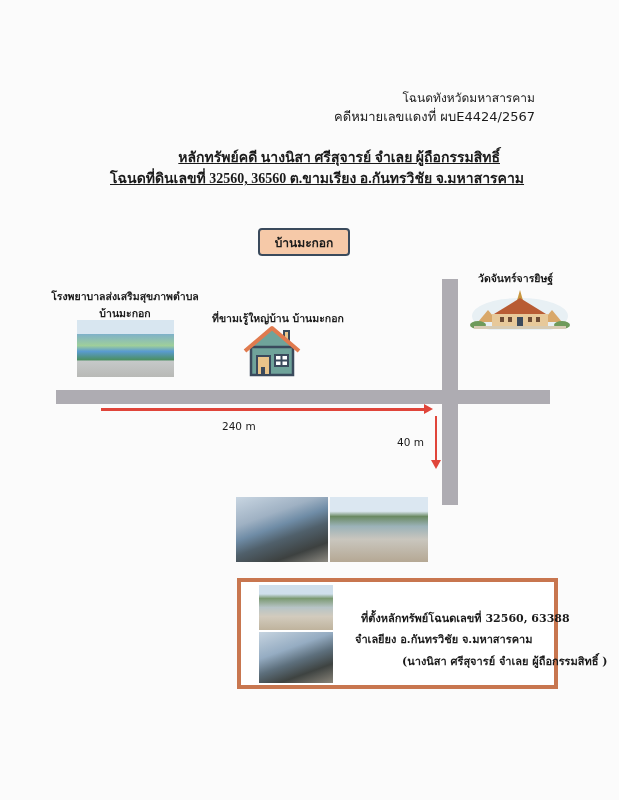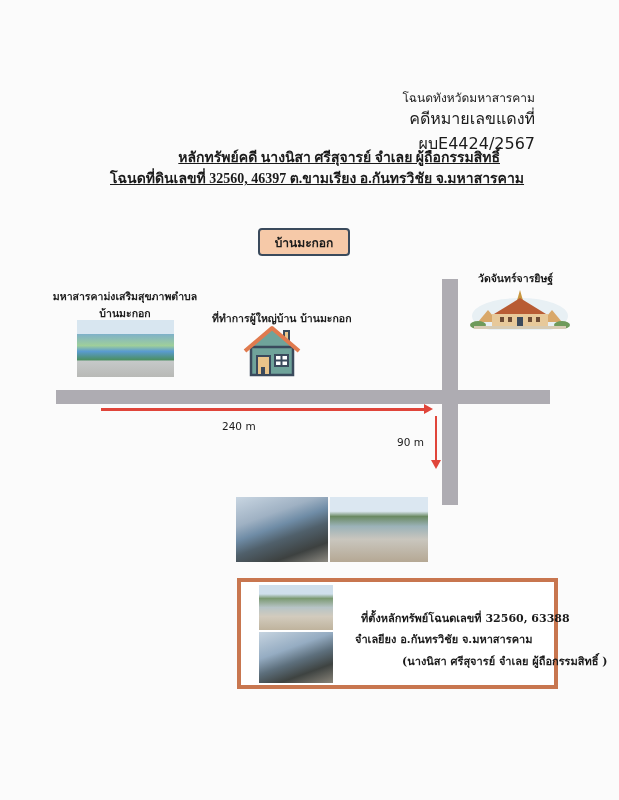--- a/index.html
+++ b/index.html
@@ -4,21 +4,21 @@
 <style>
   html, body { margin: 0; padding: 0; }
   body {
     width: 619px; height: 800px; position: relative; overflow: hidden;
     background: #fbfbfb;
     font-family: "DejaVu Sans", sans-serif;
     color: #1a1a1a;
   }
   .abs { position: absolute; }
   .court { left: 395px; top: 88px; font-size: 12px; width: 140px; text-align: right; }
-  .caseno { left: 330px; top: 106px; font-size: 16px; width: 205px; text-align: right; }
+  .caseno { left: 330px; top: 106px; font-size: 13px; width: 205px; text-align: right; }
   .title1, .title2 {
     font-family: Liberation Serif, serif; font-weight: bold; font-size: 14px;
     text-decoration: underline; white-space: nowrap; text-align: right;
   }
   .title1 { left: 150px; top: 146px; width: 350px; }
   .title2 { left: 110px; top: 167px; width: 400px; }
   .village-label {
     left: 258px; top: 228px; width: 92px; height: 28px;
     background: #f6c9a8; border: 2px solid #3a4a5c; border-radius: 4px;
     box-sizing: border-box; display: flex; align-items: center; justify-content: center;
@@ -56,33 +56,33 @@
   .box-line2 { left: 355px; top: 630px; }
   .box-line3 { left: 365px; top: 652px; margin-left: 37px; }
 </style>
 </head>
 <body>
 
 <div class="abs court">โฉนดทังหวัดมหาสารคาม</div>
 <div class="abs caseno">คดีหมายเลขแดงที่ ผบE4424/2567</div>
 
 <div class="abs title1">หลักทรัพย์คดี นางนิสา ศรีสุจารย์ จำเลย ผู้ถือกรรมสิทธิ์</div>
-<div class="abs title2">โฉนดที่ดินเลขที่  32560, 46397 ต.ขามเรียง  อ.กันทรวิชัย  จ.มหาสารคาม</div>
+<div class="abs title2">โฉนดที่ดินเลขที่  32560, 36560 ต.ขามเรียง  อ.กันทรวิชัย  จ.มหาสารคาม</div>
 
 <div class="abs village-label">
   <span>บ้านมะกอก</span>
 </div>
 
 <div class="abs hospital-label">
-  <div>มหาสารคาม่งเสริมสุขภาพตำบล</div>
+  <div>โรงพยาบาลส่งเสริมสุขภาพตำบล</div>
   <div>บ้านมะกอก</div>
 </div>
 <div class="abs photo hospital-photo"></div>
 
-<div class="abs headman-label">ที่ทำการผู้ใหญ่บ้าน บ้านมะกอก</div>
+<div class="abs headman-label">ที่ขามเรู้ใหญ่บ้าน บ้านมะกอก</div>
 <div class="abs house-icon">
   <svg width="58" height="52" viewBox="0 0 58 52">
     <rect x="41" y="6" width="5" height="12" fill="#e9c48a" stroke="#3a4a5c" stroke-width="2"></rect>
     <polygon points="29,3 3,24 55,24" fill="#6fa39a"></polygon>
     <rect x="8" y="22" width="42" height="28" fill="#6fa39a" stroke="#3a4a5c" stroke-width="2.5"></rect>
     <polyline points="2,26 29,3 56,26" fill="none" stroke="#e07a4e" stroke-width="4" stroke-linejoin="round"></polyline>
     <rect x="14" y="31" width="13" height="19" fill="#e9c48a" stroke="#3a4a5c" stroke-width="2"></rect>
     <rect x="18" y="42" width="4" height="8" fill="#3a4a5c"></rect>
     <rect x="32" y="30" width="13" height="11" fill="#ffffff" stroke="#3a4a5c" stroke-width="2"></rect>
     <line x1="38.5" y1="30" x2="38.5" y2="41" stroke="#3a4a5c" stroke-width="2"></line>
@@ -112,21 +112,21 @@
 
 <div class="abs road-v"></div>
 <div class="abs road-h"></div>
 
 <div class="abs arrow-h"></div>
 <div class="abs arrow-h-head"></div>
 <div class="abs arrow-v"></div>
 <div class="abs arrow-v-head"></div>
 
 <div class="abs dist1">240 m</div>
-<div class="abs dist2">90 m</div>
+<div class="abs dist2">40 m</div>
 
 <div class="abs photo site-photo-1"></div>
 <div class="abs photo site-photo-2"></div>
 
 <div class="abs info-box"></div>
 <div class="abs photo box-photo-1"></div>
 <div class="abs photo box-photo-2"></div>
 <div class="abs box-text box-line1">ที่ตั้งหลักทรัพย์โฉนดเลขที่ 32560, 63388</div>
 <div class="abs box-text box-line2">จำเลยียง อ.กันทรวิชัย จ.มหาสารคาม</div>
 <div class="abs box-text box-line3">(นางนิสา ศรีสุจารย์ จำเลย ผู้ถือกรรมสิทธิ์ )</div>

